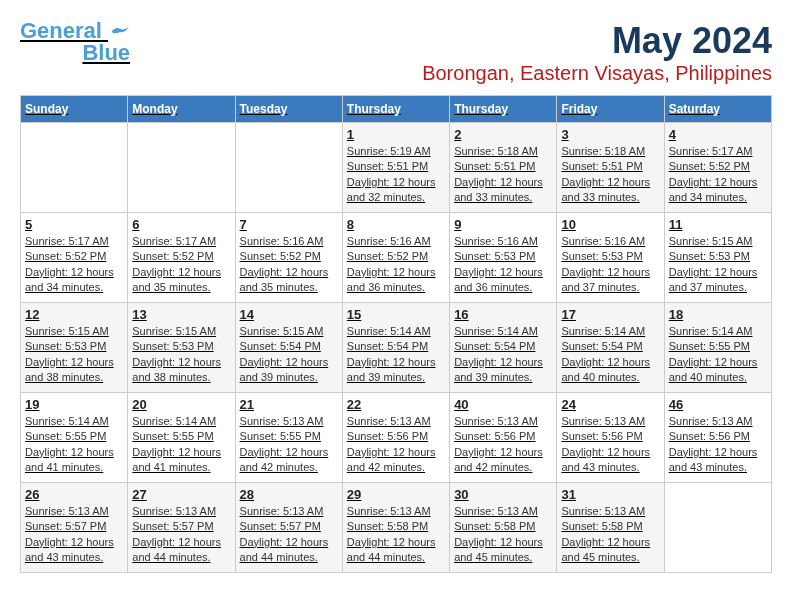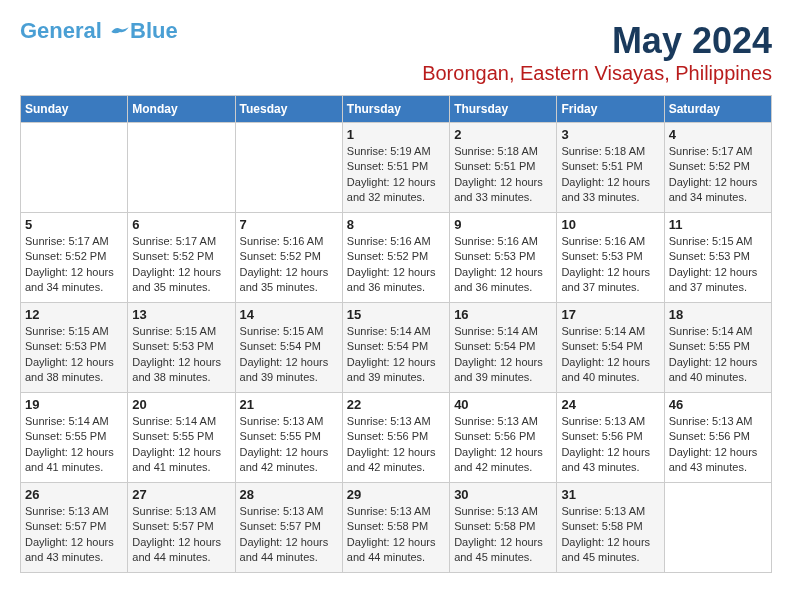--- a/index.html
+++ b/index.html
@@ -11,21 +11,23 @@
       padding: 20px;
     }
     .header {
       display: flex;
       justify-content: space-between;
       align-items: flex-start;
       margin-bottom: 10px;
     }
     .logo {
       display: flex;
-      align-items: center;
+      flex-direction: column;
+      align-items: flex-end;
+      text-decoration: underline;
     }
     .logo-text {
       font-size: 22px;
       font-weight: bold;
       color: #1a3a5c;
       line-height: 1;
     }
     .logo-text span {
       color: #4a9fd4;
     }
@@ -47,20 +49,21 @@
       color: #1a3a5c;
     }
     .location {
       font-size: 20px;
       color: #b91c1c;
     }
     table {
       width: 100%;
       border-collapse: collapse;
       table-layout: fixed;
+      text-decoration: underline;
     }
     thead tr th {
       background-color: #3a7abf;
       color: #fff;
       padding: 6px 4px;
       font-size: 12px;
       font-weight: bold;
       text-align: left;
       border: 1px solid #ccc;
     }

